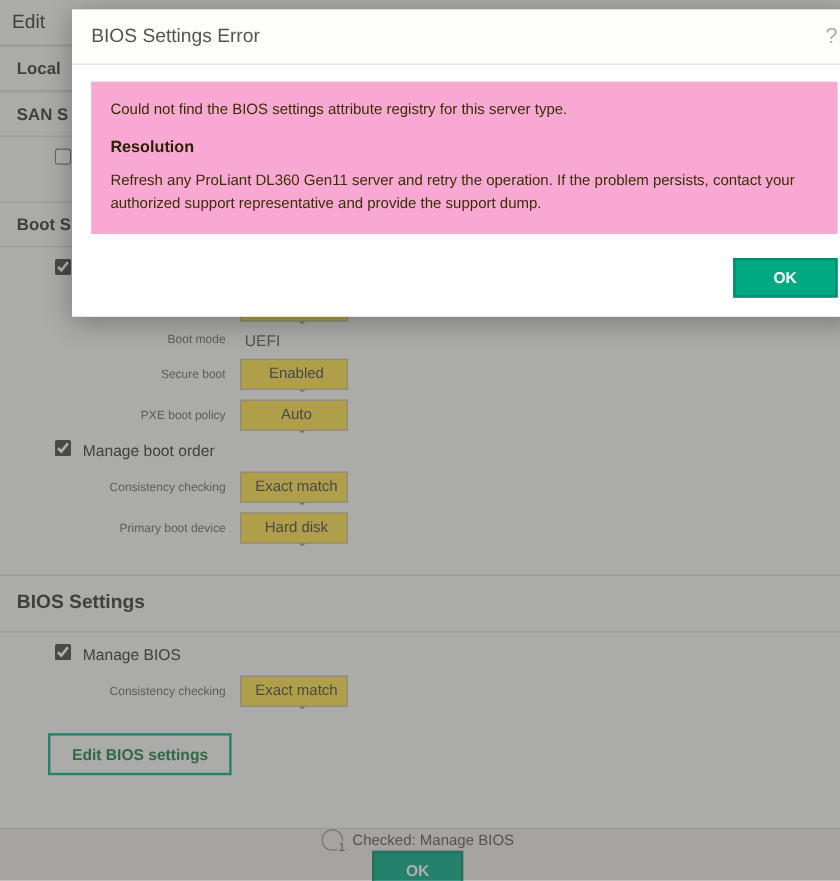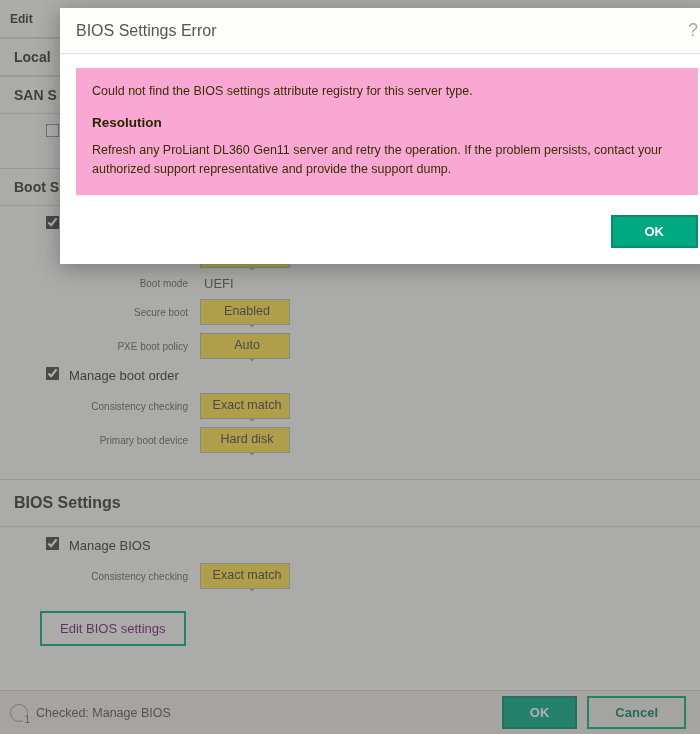--- a/index.html
+++ b/index.html
@@ -20,21 +20,21 @@
     background: #f6f6f4;
   }
   .topbar {
     display: flex;
     align-items: center;
     justify-content: space-between;
     padding: 8px 14px 8px 10px;
     border-bottom: 1px solid #d6d6d2;
     background: #f8f8f6;
   }
-  .topbar .title { font-size: 12px; font-weight: bold; }
+  .topbar .title { font-size: 16px; font-weight: normal; }
   .topbar .help { color: #888; font-size: 18px; cursor: default; }
   .section-header {
     font-weight: bold;
     font-size: 14px;
     padding: 10px 14px;
     border-top: 1px solid #d8d8d4;
     border-bottom: 1px solid #d8d8d4;
     background: #f6f6f3;
   }
   .section-body { padding: 10px 14px 18px 14px; }
@@ -78,37 +78,38 @@
   }
   .select .caret {
     margin-left: 10px;
     font-size: 10px;
     color: #777;
   }
   .sub-note { margin-left: 26px; font-size: 12.5px; color: #555; margin-top: 4px; }
   .edit-bios-btn {
     display: inline-block;
     border: 2px solid #01a982;
-    color: #701a75;
+    color: #15803d;
     background: transparent;
-    font-weight: normal;
+    font-weight: bold;
     font-size: 13px;
     padding: 8px 18px;
     margin: 14px 0 4px 26px;
     cursor: pointer;
   }
   .footer {
     position: absolute;
     bottom: 0; left: 0; right: 0;
     height: 44px;
     background: #eceae6;
     border-top: 1px solid #d0cfca;
     display: flex;
     align-items: center;
     padding: 0 14px 0 10px;
+    flex-direction: column;
   }
   .footer .fleft { display: flex; align-items: center; gap: 8px; flex: 1; }
   .footer .badge {
     width: 18px; height: 18px;
     border: 1.5px solid #999; border-radius: 50%;
     display: inline-flex; align-items: center; justify-content: center;
     font-size: 10px; color: #666;
     position: relative;
   }
   .footer .badge::after {

